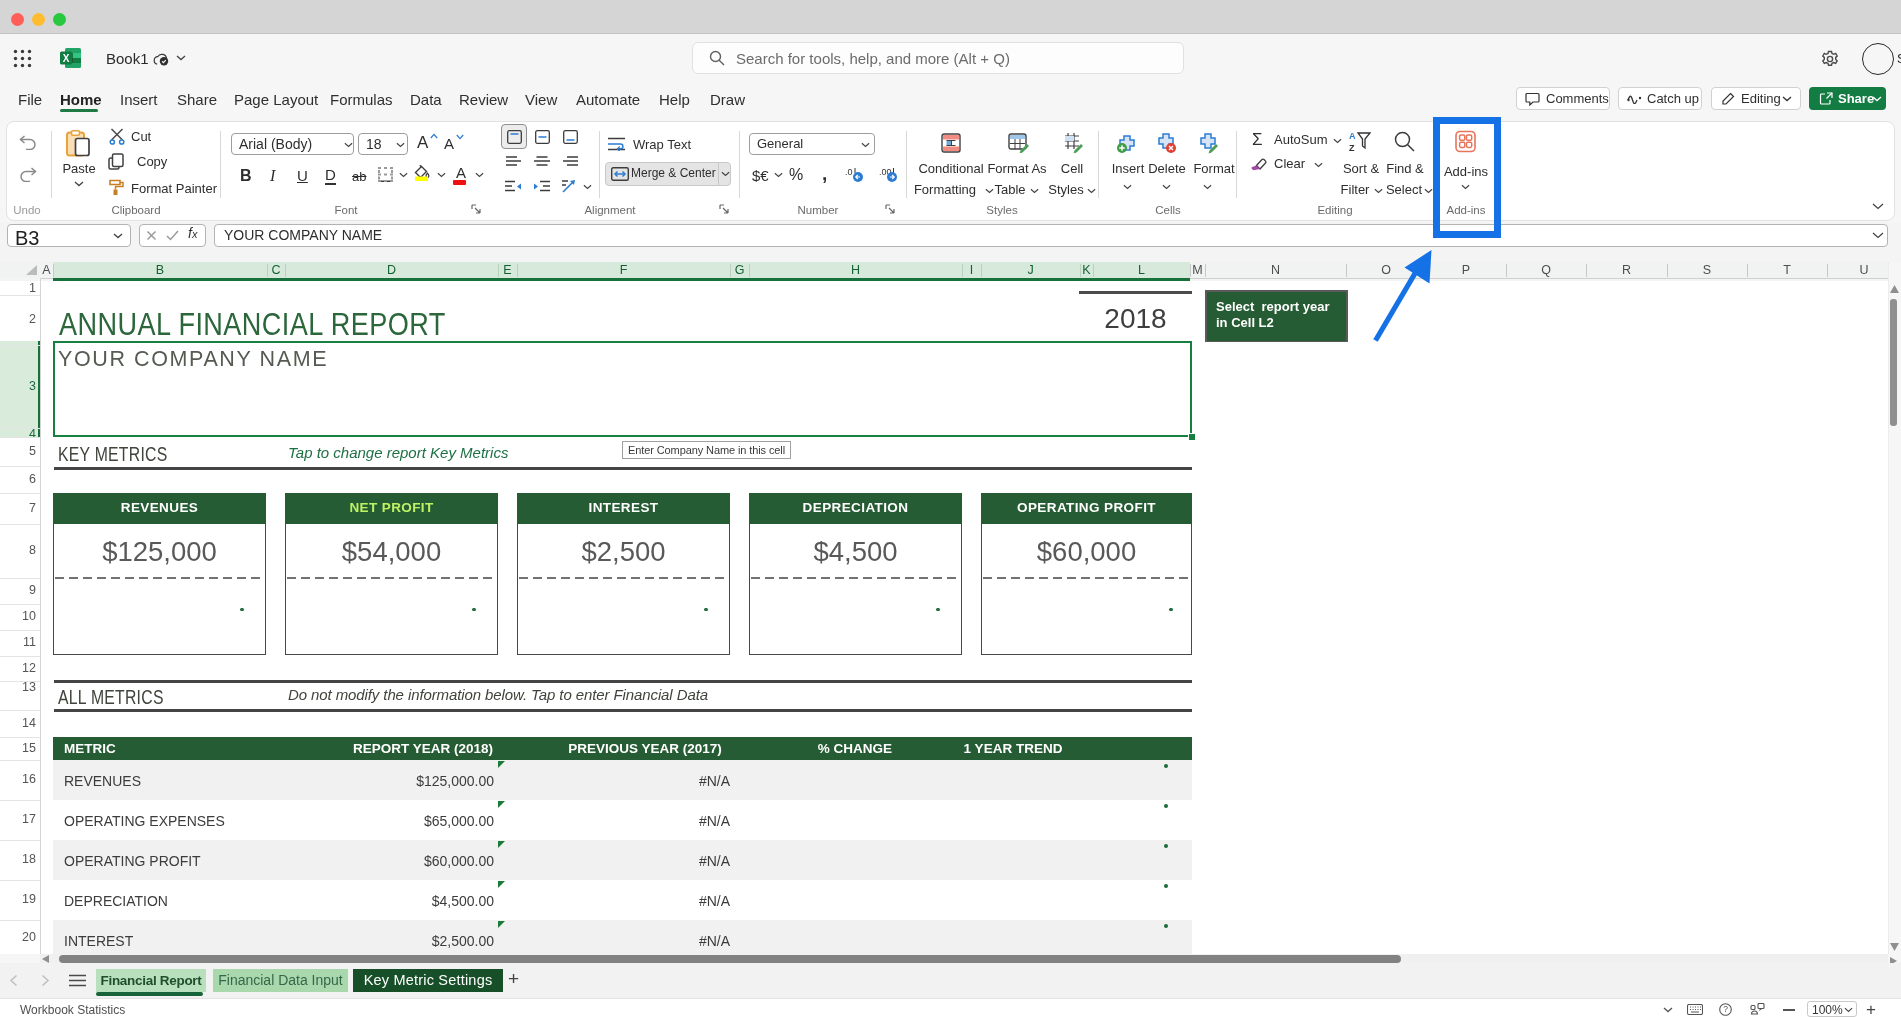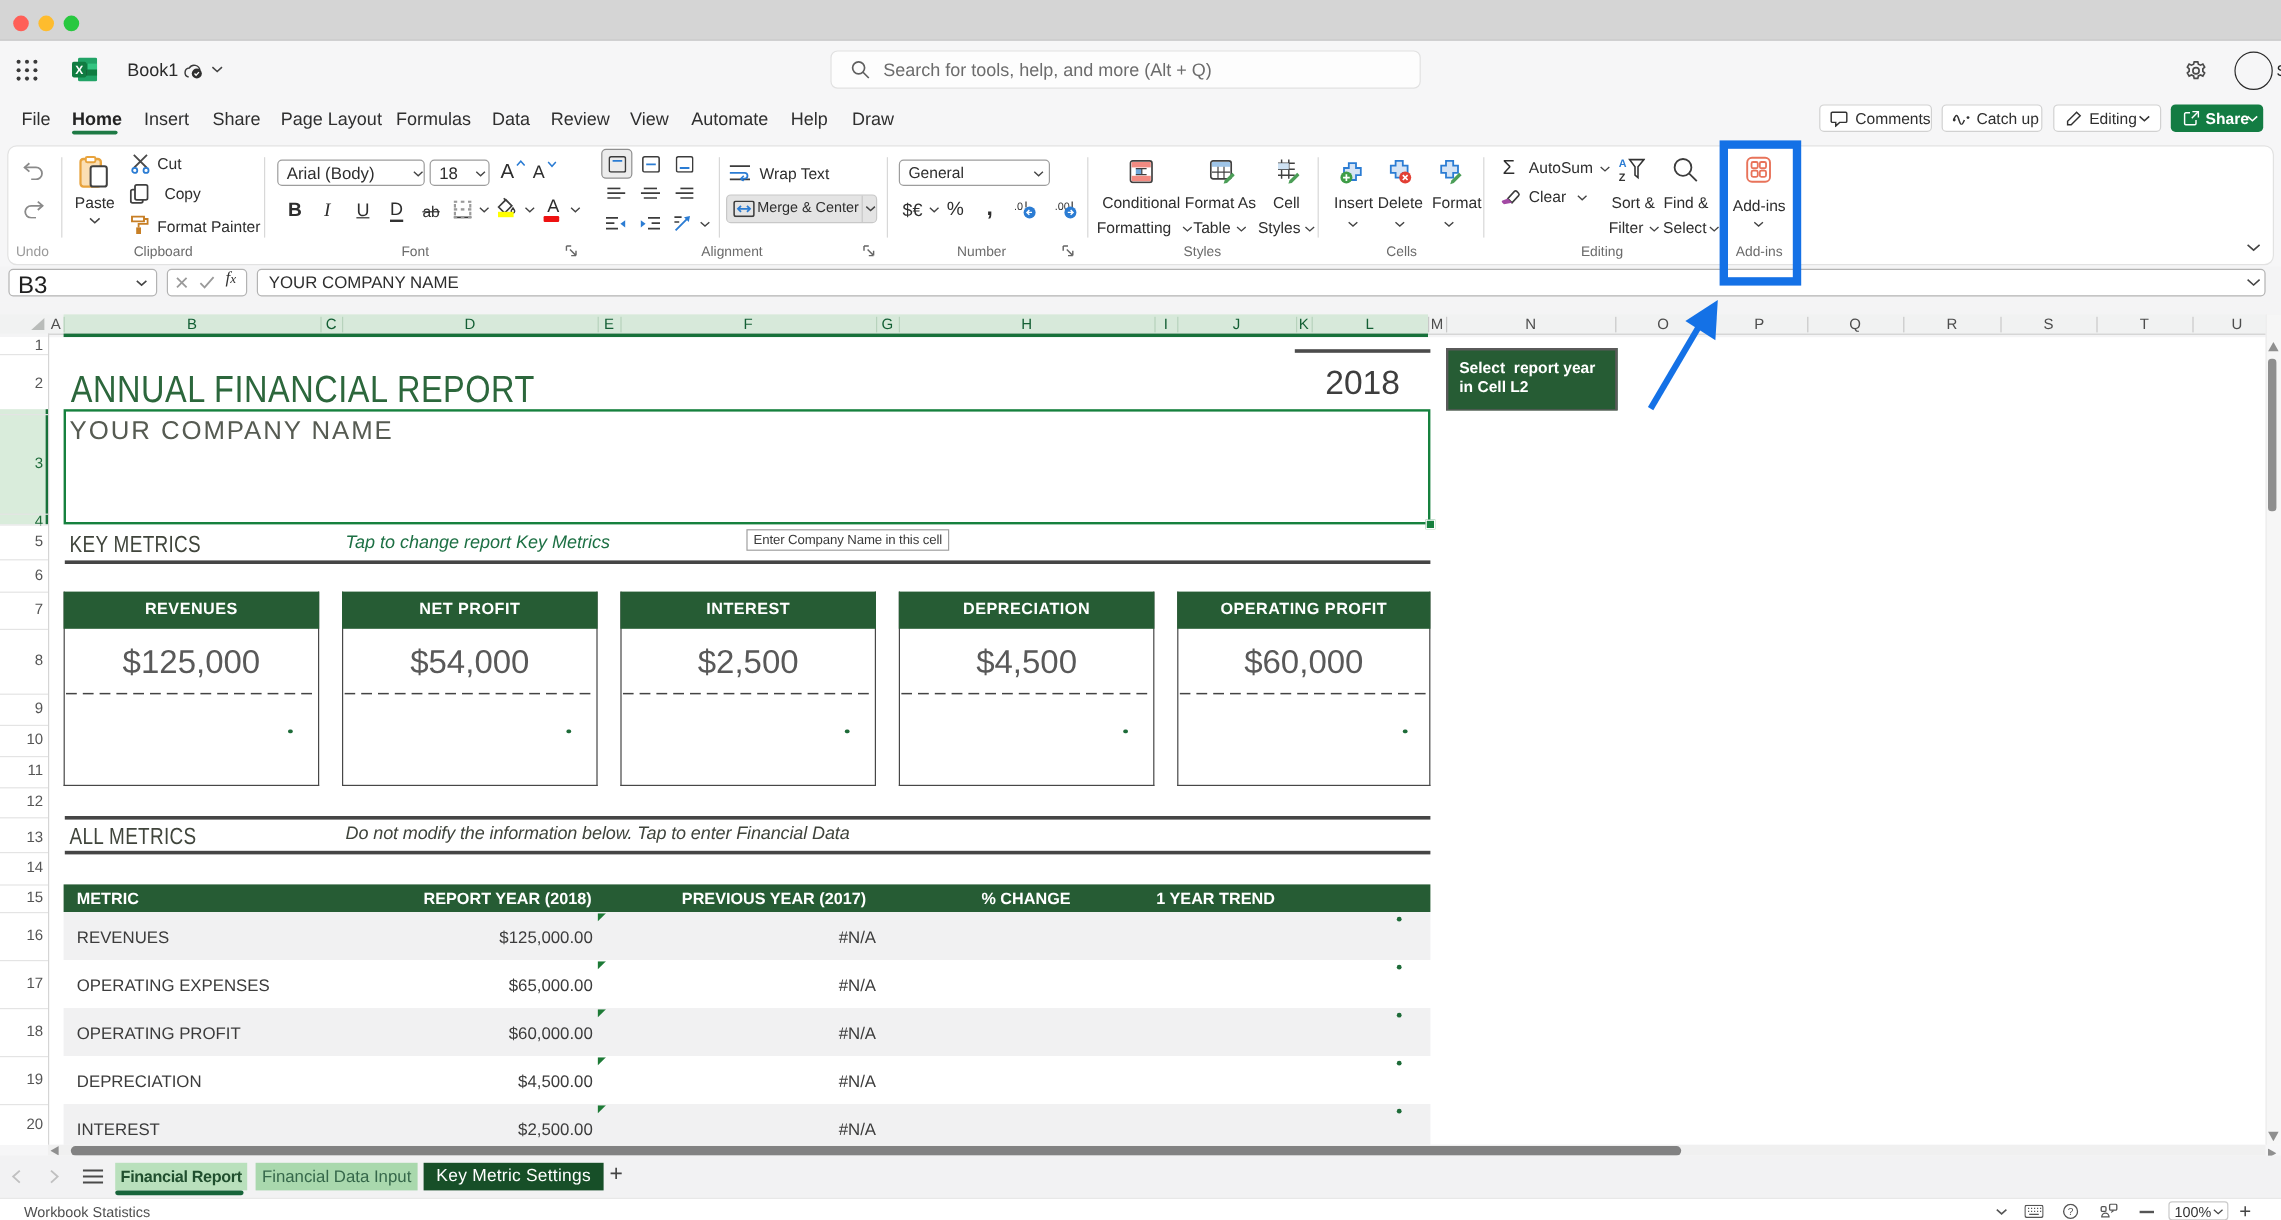--- a/index.html
+++ b/index.html
@@ -455,21 +455,21 @@
     <svg class="abs" style="left:113px;top:11px;" width="10" height="6" viewBox="0 0 10 6">
         <path d="M1 1l4 3.6L9 1" stroke="#444" stroke-width="1.3" fill="none"></path>
       </svg>
     <div class="abs" style="left:139px;top:2px;width:67px;height:23px;background:#fff;border:1px solid #b3b3b3;border-radius:4px;"></div>
     <svg class="abs" style="left:146px;top:8px;" width="11" height="11" viewBox="0 0 11 11">
         <path d="M1.5 1.5l8 8M9.5 1.5l-8 8" stroke="#9a9a9a" stroke-width="1.5"></path>
       </svg>
     <svg class="abs" style="left:166px;top:8px;" width="13" height="11" viewBox="0 0 13 11">
         <path d="M1 6l3.5 3.5L12 1" stroke="#9a9a9a" stroke-width="1.5" fill="none"></path>
       </svg>
-    <div class="abs" style="left:188px;top:3px;font-size:14px;font-style:italic;font-family:Liberation Serif, serif;color:#333;">f<span style="font-size:11px;">x</span></div>
+    <div class="abs" style="left:188px;top:3px;font-size:14px;font-style:italic;font-family:Liberation Sans, sans-serif;color:#333;">f<span style="font-size:11px;">x</span></div>
     <div class="abs" style="left:214px;top:2px;width:1674px;height:23px;background:#fff;border:1px solid #b3b3b3;border-radius:4px;"></div>
     <div class="abs" style="left:224px;top:5px;font-size:14px;color:#2e2e2e;">YOUR COMPANY NAME</div>
     <svg class="abs" style="left:1872px;top:10px;" width="12" height="7" viewBox="0 0 12 7">
         <path d="M1 1l5 4.5L11 1" stroke="#444" stroke-width="1.3" fill="none"></path>
       </svg>
   </div>
 
   <div id="sheet" style="position:absolute;left:0;top:252px;width:1901px;height:702px;background:#f4f4f5;">
 
     <div class="abs" style="left:0;top:10px;width:1901px;height:16px;background:#f1f2f2;"></div>
@@ -536,21 +536,21 @@
       <div class="abs" style="right:4px;top:127px;color:#1e6b3a;">3</div>
       <div class="abs" style="right:4px;top:175px;color:#1e6b3a;">4</div>
       <div class="abs" style="right:4px;top:192px;">5</div>
       <div class="abs" style="right:4px;top:220px;">6</div>
       <div class="abs" style="right:4px;top:249px;">7</div>
       <div class="abs" style="right:4px;top:291px;">8</div>
       <div class="abs" style="right:4px;top:331px;">9</div>
       <div class="abs" style="right:4px;top:357px;">10</div>
       <div class="abs" style="right:4px;top:383px;">11</div>
       <div class="abs" style="right:4px;top:409px;">12</div>
-      <div class="abs" style="right:4px;top:439px;">13</div>
+      <div class="abs" style="right:4px;top:428px;">13</div>
       <div class="abs" style="right:4px;top:464px;">14</div>
       <div class="abs" style="right:4px;top:489px;">15</div>
       <div class="abs" style="right:4px;top:520px;">16</div>
       <div class="abs" style="right:4px;top:560px;">17</div>
       <div class="abs" style="right:4px;top:600px;">18</div>
       <div class="abs" style="right:4px;top:640px;">19</div>
       <div class="abs" style="right:4px;top:678px;">20</div>
       <div class="abs" style="left:0;top:43px;width:40px;height:1px;background:#e4e4e4;"></div>
       <div class="abs" style="left:0;top:93px;width:40px;height:1px;background:#e4e4e4;"></div>
       <div class="abs" style="left:0;top:176px;width:40px;height:1px;background:#e4e4e4;"></div>
@@ -587,21 +587,21 @@
     <div class="abs" style="left:622px;top:189px;width:169px;height:18px;border:1px solid #a0a0a0;background:#fff;font-size:11px;color:#3a3a3a;text-align:center;line-height:16px;white-space:nowrap;letter-spacing:-0.1px;">Enter Company Name in this cell</div>
     <div class="abs" style="left:54px;top:215px;width:1138px;height:2.5px;background:#454545;"></div>
 
     <div id="cards" style="position:absolute;left:0;top:0;width:1901px;height:702px;">
       <div class="abs" style="left:53px;top:241px;width:213px;height:162px;border:1.4px solid #474747;border-top:none;background:#fff;"></div>
       <div class="abs" style="left:285px;top:241px;width:213px;height:162px;border:1.4px solid #474747;border-top:none;background:#fff;"></div>
       <div class="abs" style="left:517px;top:241px;width:213px;height:162px;border:1.4px solid #474747;border-top:none;background:#fff;"></div>
       <div class="abs" style="left:749px;top:241px;width:213px;height:162px;border:1.4px solid #474747;border-top:none;background:#fff;"></div>
       <div class="abs" style="left:981px;top:241px;width:211px;height:162px;border:1.4px solid #474747;border-top:none;background:#fff;"></div>
       <div class="abs" style="left:53px;top:241px;width:213px;height:30.5px;background:#265c34;color:#fff;font-weight:700;font-size:13.5px;text-align:center;line-height:30px;letter-spacing:0.4px;">REVENUES</div>
-      <div class="abs" style="left:285px;top:241px;width:213px;height:30.5px;background:#265c34;color:#ffffff;font-weight:700;font-size:13.5px;text-align:center;line-height:30px;letter-spacing:0.4px;">NET PROFIT</div>
+      <div class="abs" style="left:285px;top:241px;width:213px;height:30.5px;background:#265c34;color:#bef264;font-weight:700;font-size:13.5px;text-align:center;line-height:30px;letter-spacing:0.4px;">NET PROFIT</div>
       <div class="abs" style="left:517px;top:241px;width:213px;height:30.5px;background:#265c34;color:#fff;font-weight:700;font-size:13.5px;text-align:center;line-height:30px;letter-spacing:0.4px;">INTEREST</div>
       <div class="abs" style="left:749px;top:241px;width:213px;height:30.5px;background:#265c34;color:#fff;font-weight:700;font-size:13.5px;text-align:center;line-height:30px;letter-spacing:0.4px;">DEPRECIATION</div>
       <div class="abs" style="left:981px;top:241px;width:211px;height:30.5px;background:#265c34;color:#fff;font-weight:700;font-size:13.5px;text-align:center;line-height:30px;letter-spacing:0.4px;">OPERATING PROFIT</div>
       <div class="abs" style="left:53px;top:284px;width:213px;text-align:center;font-size:27.5px;color:#595959;">$125,000</div>
       <div class="abs" style="left:285px;top:284px;width:213px;text-align:center;font-size:27.5px;color:#595959;">$54,000</div>
       <div class="abs" style="left:517px;top:284px;width:213px;text-align:center;font-size:27.5px;color:#595959;">$2,500</div>
       <div class="abs" style="left:749px;top:284px;width:213px;text-align:center;font-size:27.5px;color:#595959;">$4,500</div>
       <div class="abs" style="left:981px;top:284px;width:211px;text-align:center;font-size:27.5px;color:#595959;">$60,000</div>
       <svg class="abs" style="left:55px;top:325px;" width="210" height="2" viewBox="0 0 210 2">
           <path d="M0 1h210" stroke="#444" stroke-width="1.3" stroke-dasharray="9,5"></path>

